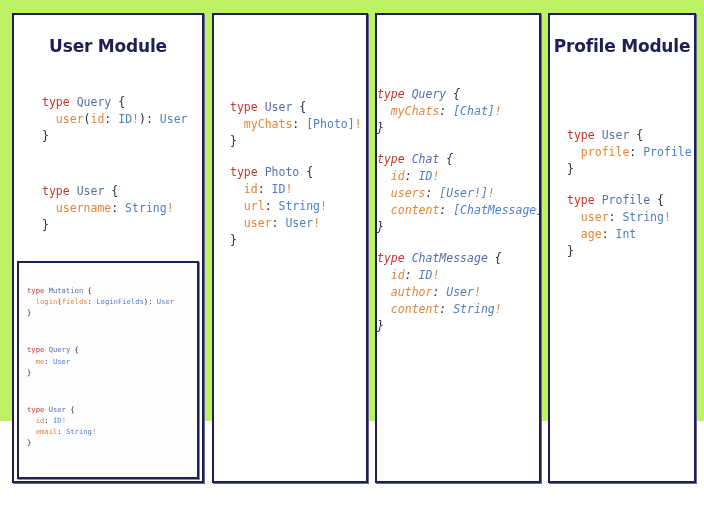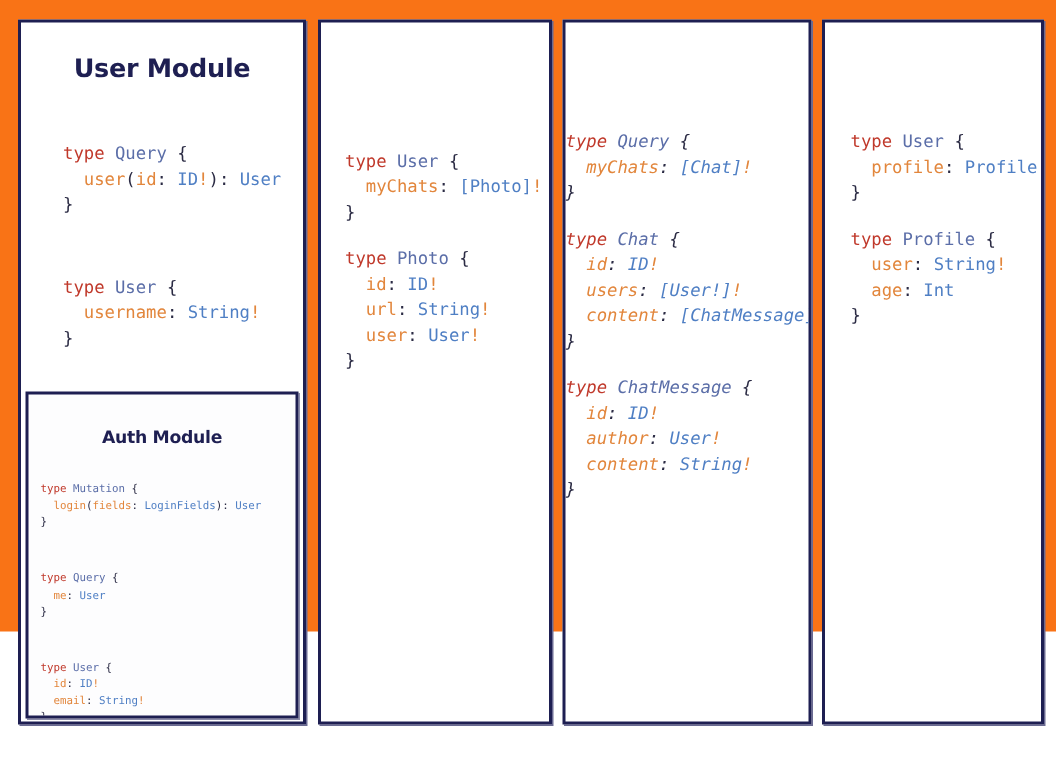--- a/index.html
+++ b/index.html
@@ -11,21 +11,21 @@
     height: 511px;
     background: #ffffff;
     font-family: "Liberation Sans", sans-serif;
     overflow: hidden;
   }
 
   #board {
     position: relative;
     width: 704px;
     height: 421px;
-    background: #f97316;
+    background: #bef264;
   }
 
   .panel {
     position: absolute;
     background: #ffffff;
     border: 2px solid #1e1f52;
     box-sizing: border-box;
     box-shadow: 1px 1px 0 0 #6a6a92;
     overflow: hidden;
   }
@@ -107,21 +107,20 @@
       <div class="code big"><span class="k-type">type</span><span class="k-punc"> </span><span class="k-name">Query</span><span class="k-punc"> {</span>
 <span class="k-punc">  </span><span class="k-field">user</span><span class="k-punc">(</span><span class="k-arg">id</span><span class="k-punc">: </span><span class="k-ftype">ID</span><span class="k-bang">!</span><span class="k-punc">)</span><span class="k-punc">: </span><span class="k-ftype">User</span>
 <span class="k-punc">}</span></div>
       <div class="spacer-lg"></div>
       <div class="code big"><span class="k-type">type</span><span class="k-punc"> </span><span class="k-name">User</span><span class="k-punc"> {</span>
 <span class="k-punc">  </span><span class="k-field">username</span><span class="k-punc">: </span><span class="k-ftype">String</span><span class="k-bang">!</span>
 <span class="k-punc">}</span></div>
     </div>
 
     <div class="subpanel">
-      <div class="panel-title">Auth Module</div>
       <div class="code-wrap">
         <div class="spacer-sm"></div>
         <div class="code small"><span class="k-type">type</span><span class="k-punc"> </span><span class="k-name">Mutation</span><span class="k-punc"> {</span>
 <span class="k-punc">  </span><span class="k-field">login</span><span class="k-punc">(</span><span class="k-arg">fields</span><span class="k-punc">: </span><span class="k-ftype">LoginFields</span><span class="k-punc">)</span><span class="k-punc">: </span><span class="k-ftype">User</span>
 <span class="k-punc">}</span></div>
         <div class="spacer-md"></div>
         <div class="code small"><span class="k-type">type</span><span class="k-punc"> </span><span class="k-name">Query</span><span class="k-punc"> {</span>
 <span class="k-punc">  </span><span class="k-field">me</span><span class="k-punc">: </span><span class="k-ftype">User</span>
 <span class="k-punc">}</span></div>
         <div class="spacer-md"></div>
@@ -165,20 +164,21 @@
       <div class="spacer-sm"></div>
       <div class="code big"><span class="k-type">type</span><span class="k-punc"> </span><span class="k-name">ChatMessage</span><span class="k-punc"> {</span>
 <span class="k-punc">  </span><span class="k-field">id</span><span class="k-punc">: </span><span class="k-ftype">ID</span><span class="k-bang">!</span>
 <span class="k-punc">  </span><span class="k-field">author</span><span class="k-punc">: </span><span class="k-ftype">User</span><span class="k-bang">!</span>
 <span class="k-punc">  </span><span class="k-field">content</span><span class="k-punc">: </span><span class="k-ftype">String</span><span class="k-bang">!</span>
 <span class="k-punc">}</span></div>
     </div>
   </div>
 
   <div class="panel" id="panel-profile">
+    <div class="panel-title">Profile Module</div>
 
     <div class="code-wrap" style="padding-left:17px;">
       <div style="height:71px;"></div>
       <div class="code big"><span class="k-type">type</span><span class="k-punc"> </span><span class="k-name">User</span><span class="k-punc"> {</span>
 <span class="k-punc">  </span><span class="k-field">profile</span><span class="k-punc">: </span><span class="k-ftype">Profile</span><span class="k-bang">!</span>
 <span class="k-punc">}</span></div>
       <div class="spacer-sm"></div>
       <div class="code big"><span class="k-type">type</span><span class="k-punc"> </span><span class="k-name">Profile</span><span class="k-punc"> {</span>
 <span class="k-punc">  </span><span class="k-field">user</span><span class="k-punc">: </span><span class="k-ftype">String</span><span class="k-bang">!</span>
 <span class="k-punc">  </span><span class="k-field">age</span><span class="k-punc">: </span><span class="k-ftype">Int</span>

